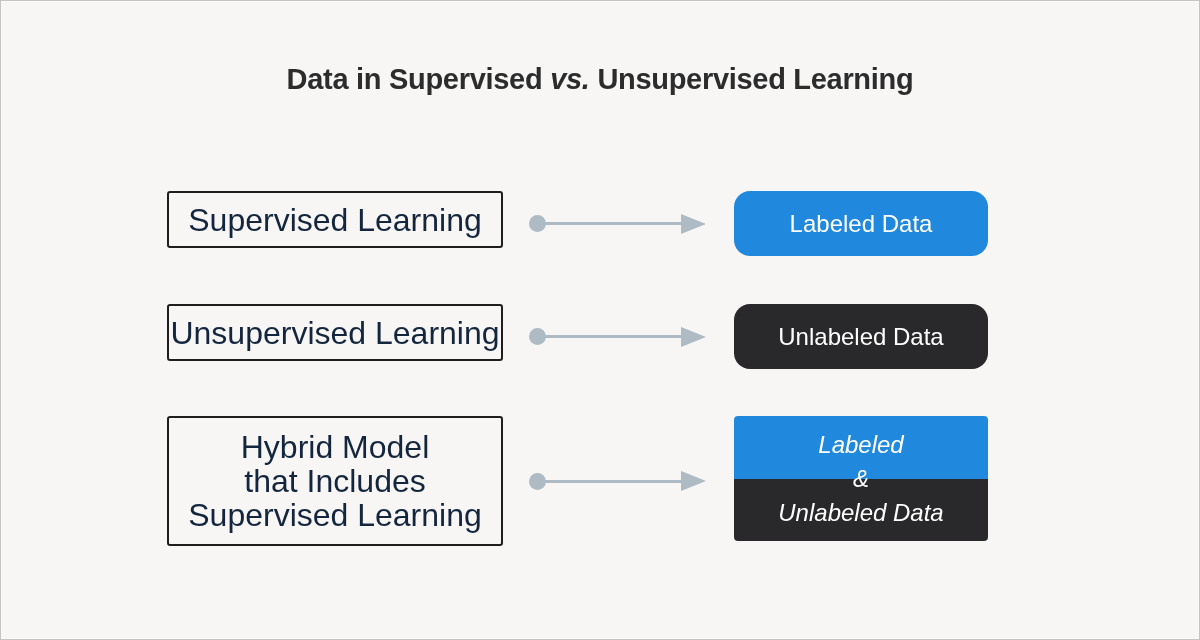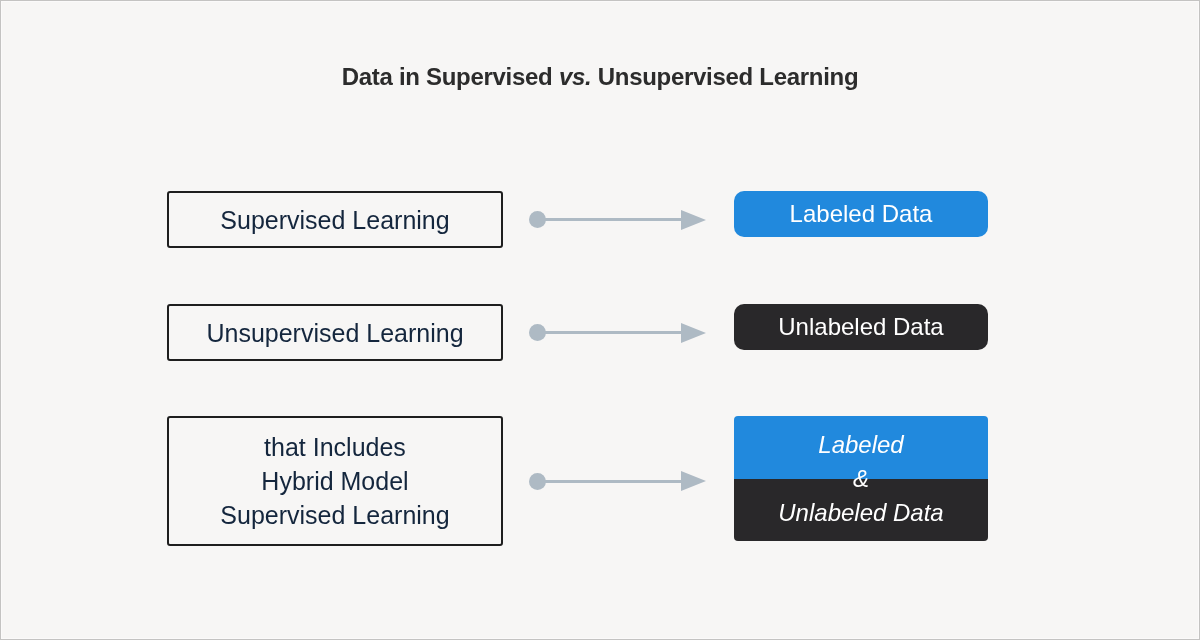--- a/index.html
+++ b/index.html
@@ -18,21 +18,21 @@
     box-shadow: inset 0 0 0 1px #fbfafa;
     overflow: hidden;
   }
   
   .title {
     position: absolute;
     top: 62px;
     left: 0;
     right: 0;
     text-align: center;
-    font-size: 24px;
+    font-size: 29px;
     font-weight: bold;
     letter-spacing: -0.3px;
     color: #2c2c2c;
   }
   .title em {
     font-style: italic;
     margin: 0 0.27em;
   }
   
   .row {
@@ -52,21 +52,21 @@
     box-sizing: border-box;
     border: 2.5px solid #1e1e1e;
     border-radius: 3px;
     background: transparent;
     display: flex;
     flex-direction: column;
     align-items: center;
     justify-content: center;
     text-align: center;
     color: #14263d;
-    font-size: 25px;
+    font-size: 32px;
     line-height: 34px;
     height: 57px;
   }
   .src-box.tall { height: 130px; }
 
   
   .connector {
     align-self: center;
     display: flex;
     align-items: center;
@@ -92,22 +92,22 @@
     width: 0;
     height: 0;
     border-top: 10px solid transparent;
     border-bottom: 10px solid transparent;
     border-left: 25px solid #aebac4;
   }
 
   
   .dst-box {
     box-sizing: border-box;
-    height: 46px;
-    border-radius: 10px;
+    height: 65px;
+    border-radius: 16px;
     display: flex;
     align-items: center;
     justify-content: center;
     color: #ffffff;
     font-size: 24px;
     text-align: center;
   }
   .dst-blue { background: #2189dd; }
   .dst-dark { background: #29282a; }
 
@@ -165,22 +165,22 @@
       <span class="arrow-line"></span>
       <span class="arrow-head"></span>
     </div>
     <div class="dst-box dst-dark">
       <span>Unlabeled Data</span>
     </div>
   </div>
 
   <div class="row row-3">
     <div class="src-box tall">
+      <span>Hybrid Model</span>
       <span>that Includes</span>
-      <span>Hybrid Model</span>
       <span>Supervised Learning</span>
     </div>
     <div class="connector">
       <span class="arrow-dot"></span>
       <span class="arrow-line"></span>
       <span class="arrow-head"></span>
     </div>
     <div class="dst-box dst-split">
       <div class="half half-blue"></div>
       <div class="half half-dark"></div>

